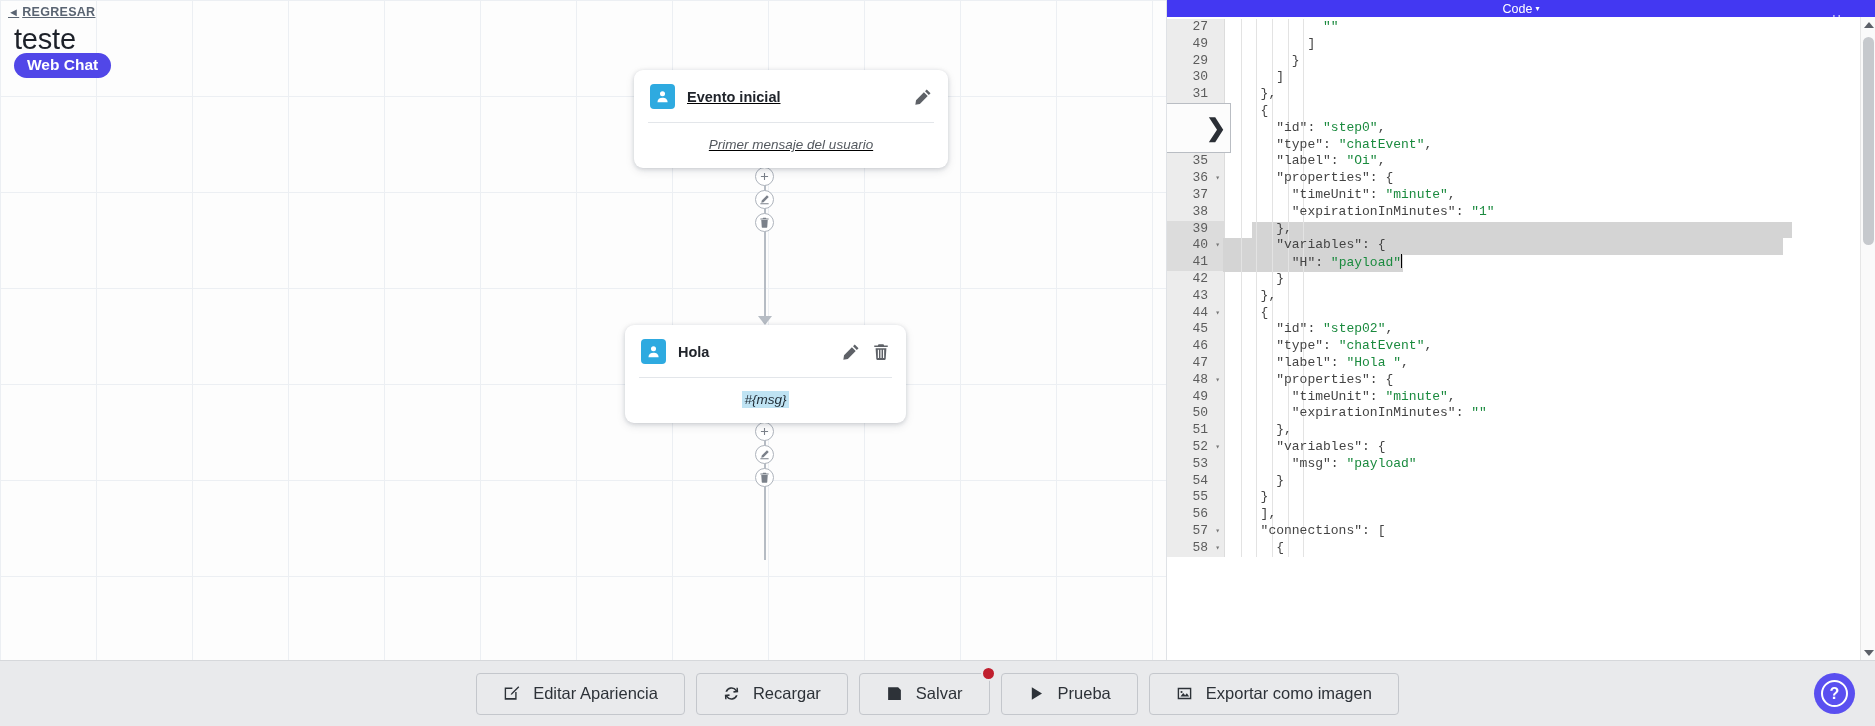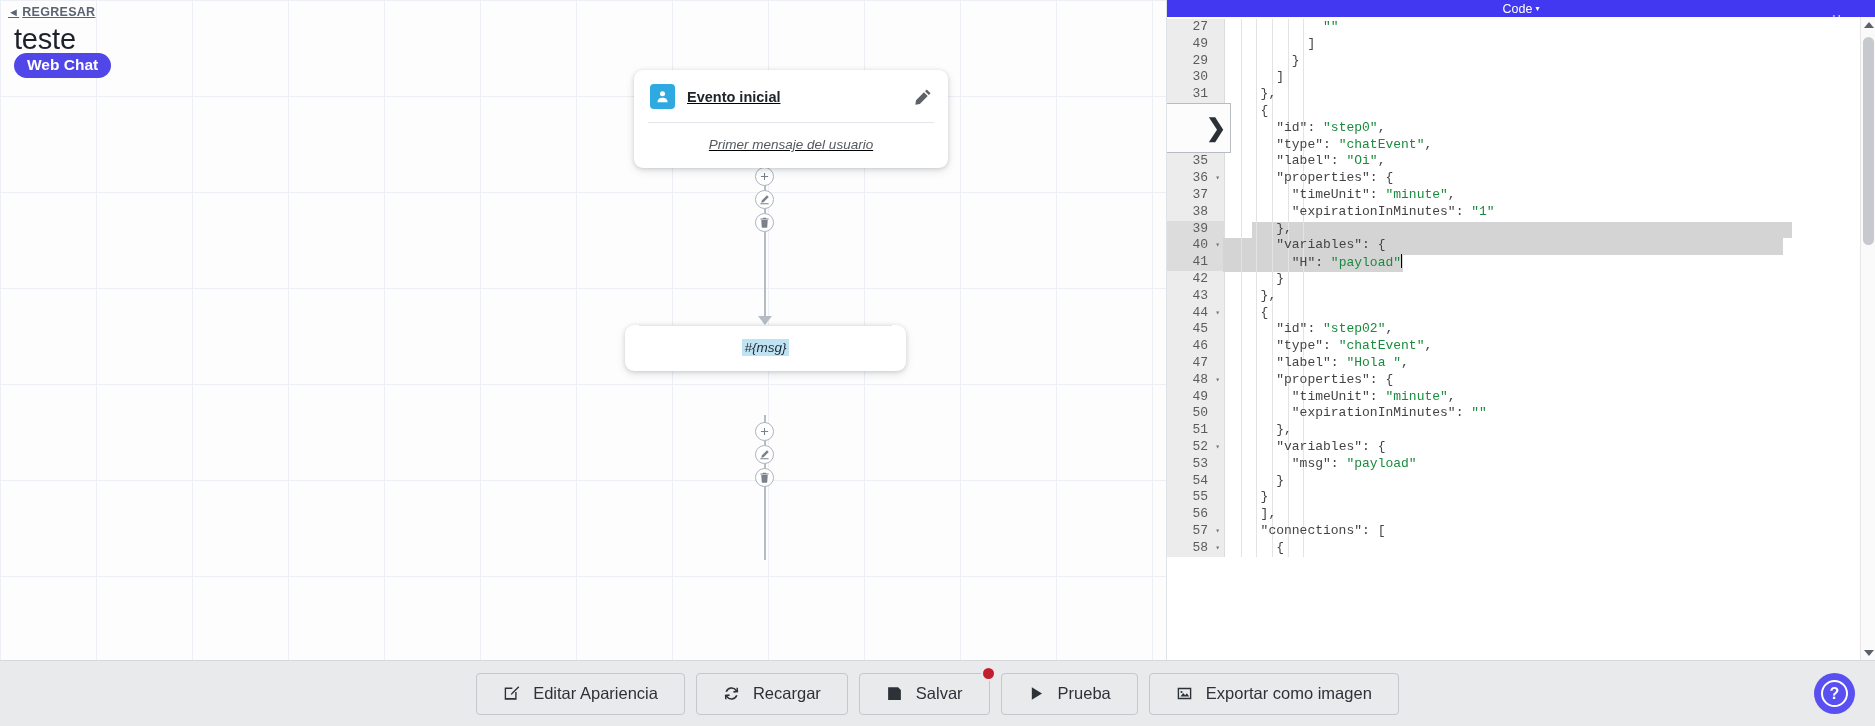--- a/index.html
+++ b/index.html
@@ -299,20 +299,39 @@
             </svg>
         </div>
       </div>
       <div class="node-divider"></div>
       <div class="node-body">
         <span class="placeholder">Primer mensaje del usuario</span>
       </div>
     </div>
 
     <div class="node" style="left:625px; top:325px; width:281px;">
+      <div class="node-head">
+        <div class="node-avatar">
+          <svg viewBox="0 0 16 16">
+              <circle cx="8" cy="5" r="2.7"></circle>
+              <path d="M2.6 14c0-3 2.4-4.6 5.4-4.6S13.4 11 13.4 14z"></path>
+            </svg>
+        </div>
+        <div class="node-title">Hola</div>
+        <div class="node-act">
+          <svg viewBox="0 0 16 16">
+              <path d="M11.3 1.3l3.4 3.4-1.5 1.5-3.4-3.4zM8.8 3.8l3.4 3.4-7 7-4 .6.6-4z"></path>
+            </svg>
+        </div>
+        <div class="node-act">
+          <svg viewBox="0 0 16 16">
+              <path d="M5.8 1h4.4l.6 1.2H14v1.4H2V2.2h3.2zM3.2 4.6h9.6l-.6 9.5c0 .5-.4.9-.9.9H4.7c-.5 0-.9-.4-.9-.9zm2 1.5v7.2h1V6.1zm2.3 0v7.2h1V6.1zm2.3 0v7.2h1V6.1z"></path>
+            </svg>
+        </div>
+      </div>
       <div class="node-divider"></div>
       <div class="node-body">
         <span class="token">#{msg}</span>
       </div>
     </div>
   </div>
 
   <div id="code-panel">
     <div class="code-header">
       <div class="ct">

